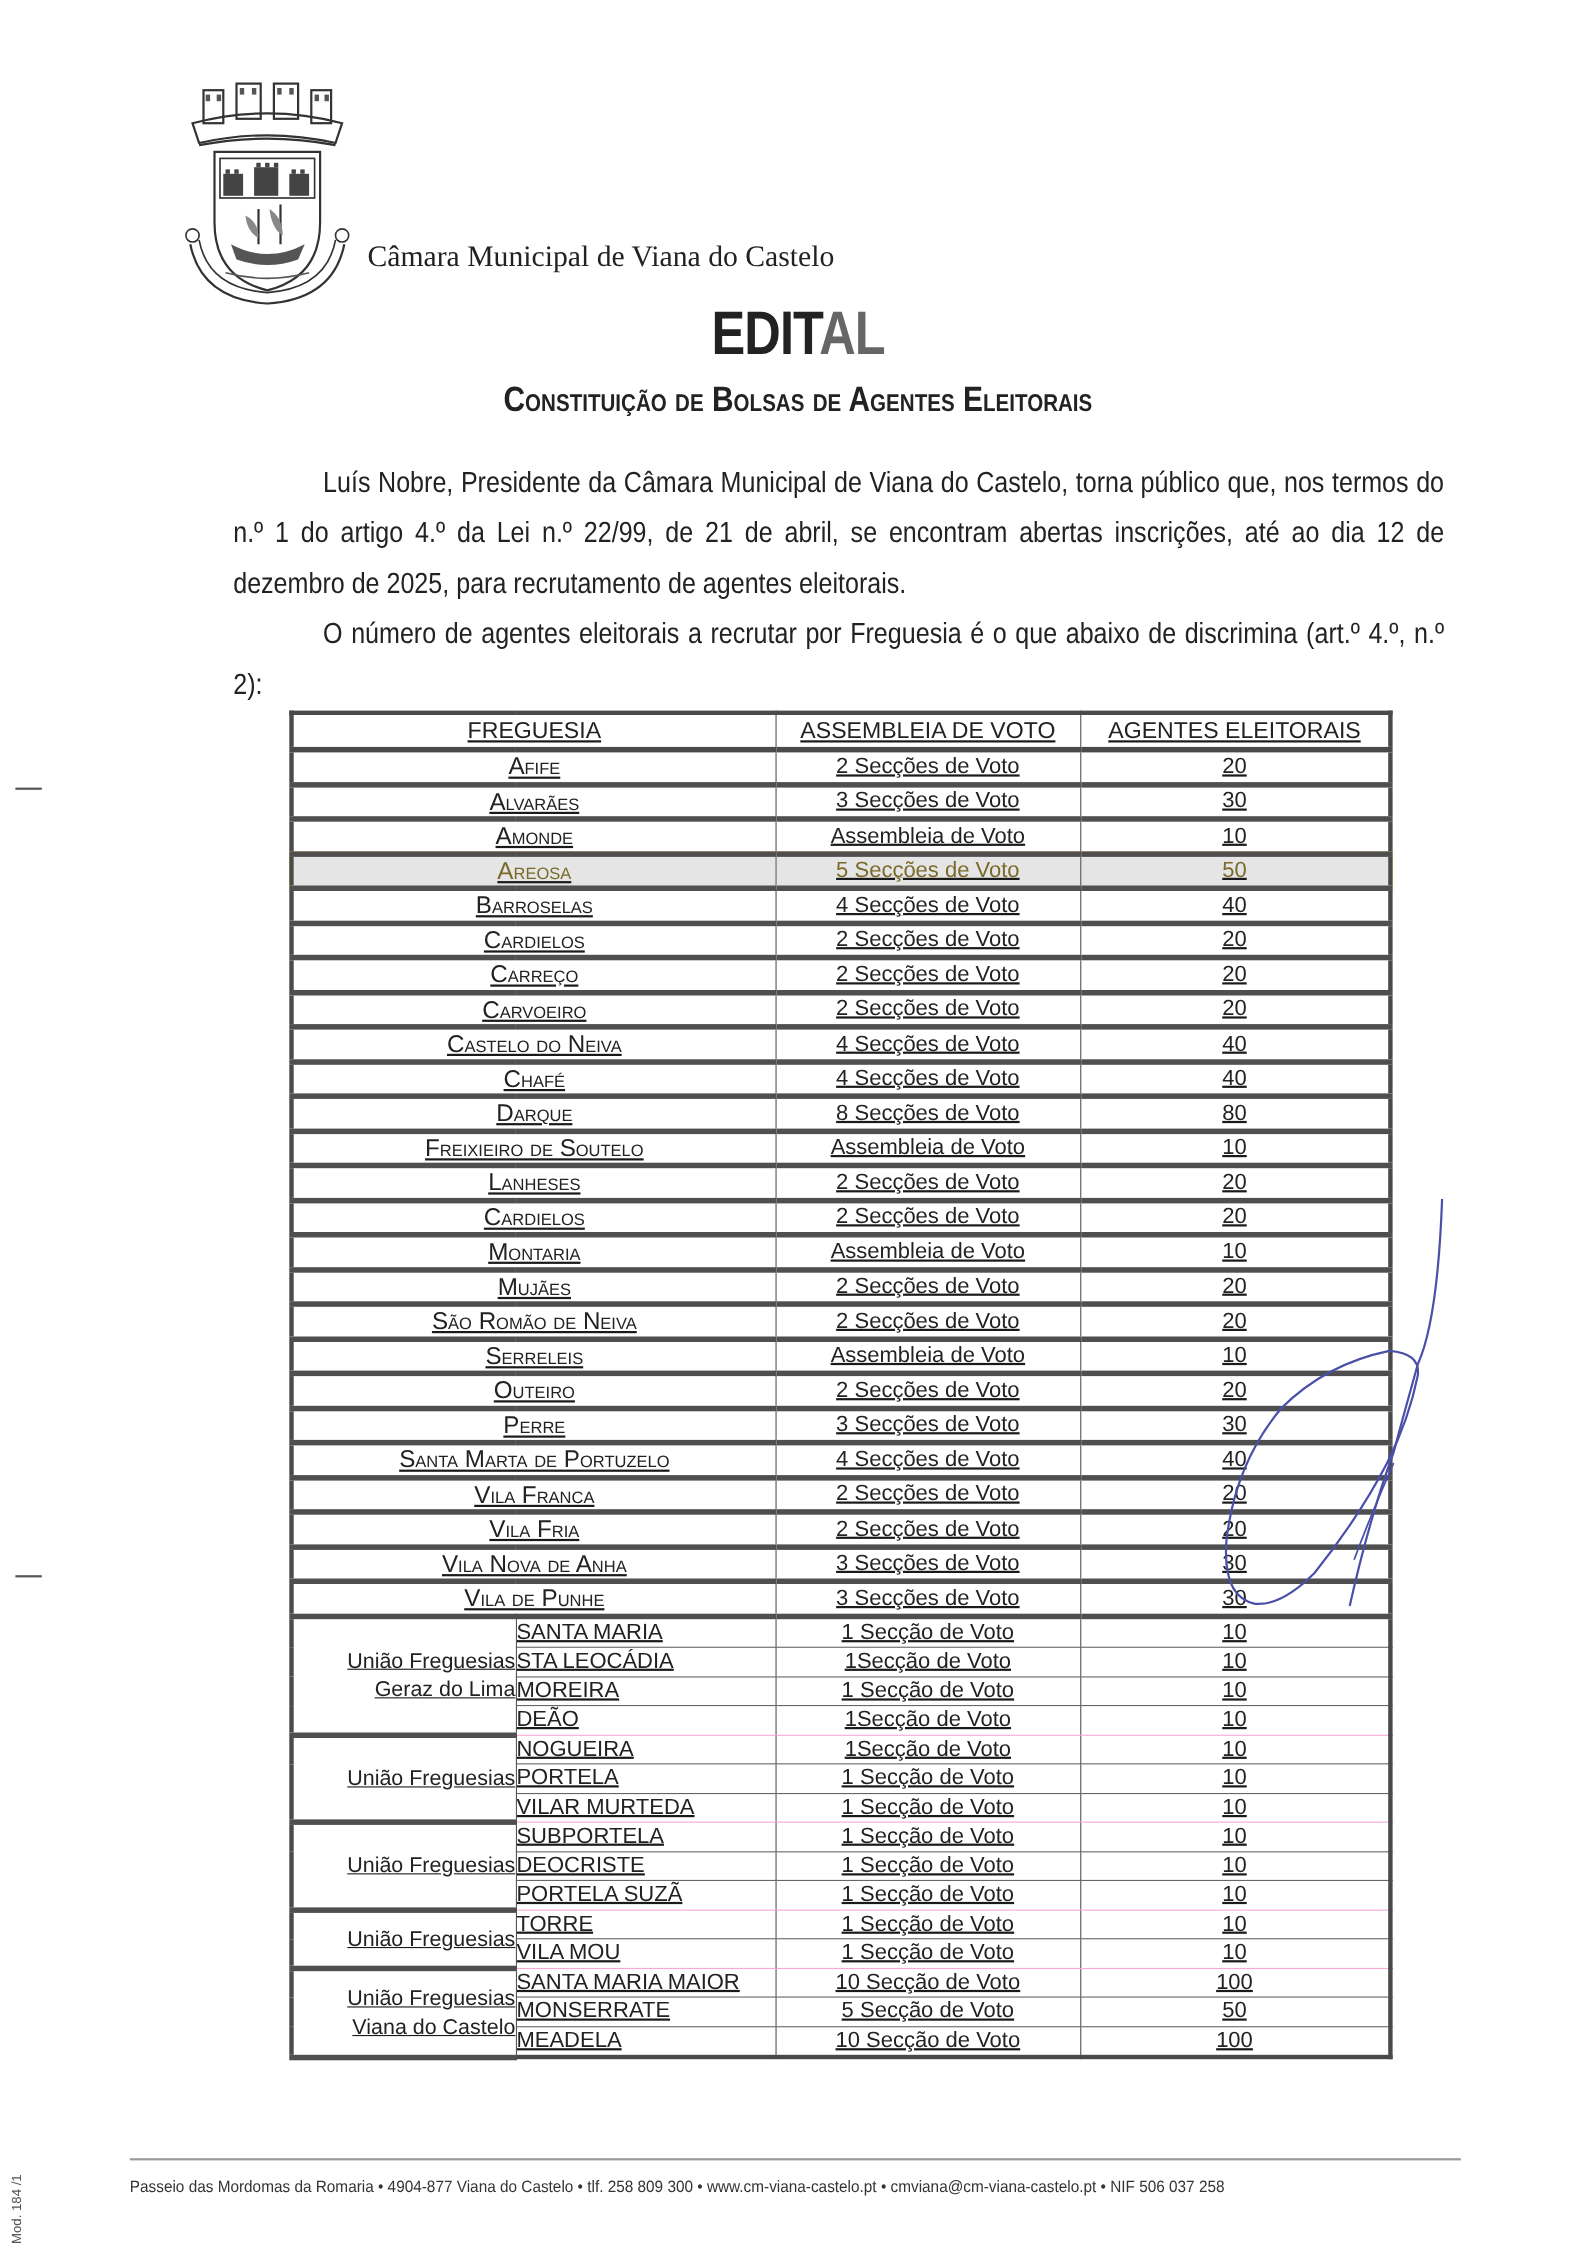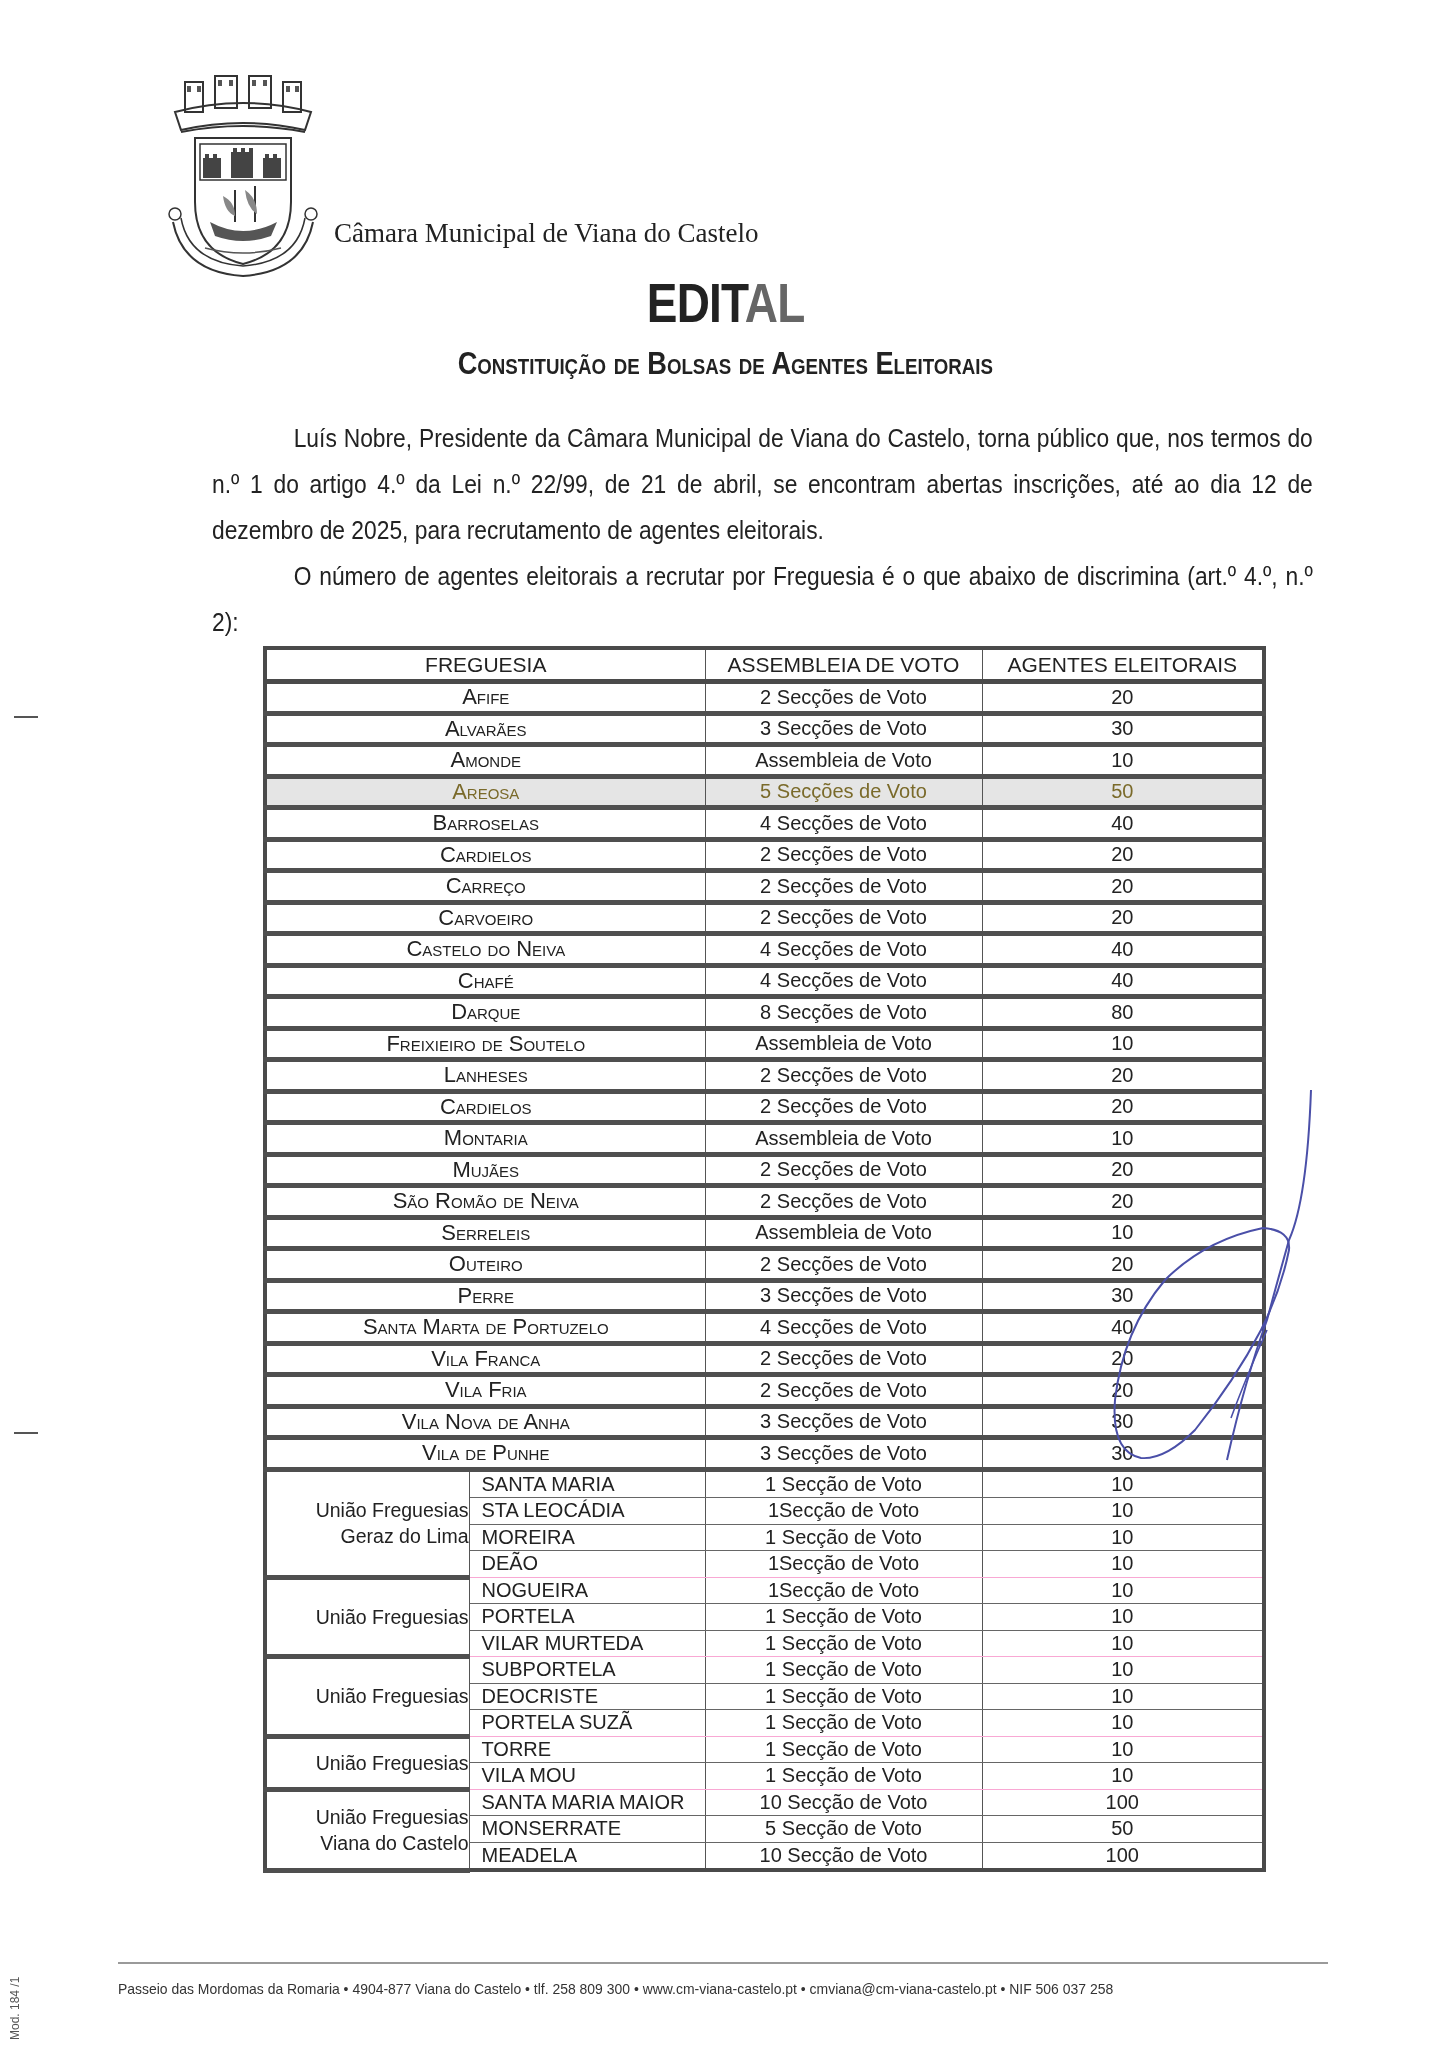--- a/index.html
+++ b/index.html
@@ -33,21 +33,21 @@
   .para {
     left: 212px; width: 1100px; font-size: 26.5px; line-height: 46px; color: #222;
     text-align: justify; transform: scaleX(0.86); transform-origin: 0 0;
     width: 1280px;
   }
   .para .indent { display: inline-block; width: 95px; }
   .p1 { top: 415px; }
   .p2 { top: 553px; }
 
   
-  .tbl-wrap { left: 263px; top: 646px; width: 822px; }
+  .tbl-wrap { left: 263px; top: 646px; width: 822px; text-decoration: underline; }
   table.edital {
     border-collapse: collapse; width: 999px; table-layout: fixed;
     border: 4px solid #4a4a4a;
     font-family: "Liberation Sans", sans-serif; color: #222;
   }
   table.edital th, table.edital td {
     border-left: 1.5px solid #555; border-right: 1.5px solid #555;
     text-align: center; padding: 0; overflow: hidden; white-space: nowrap;
   }
   table.edital th {
@@ -55,21 +55,21 @@
     border-bottom: 5px solid #4a4a4a;
   }
   tr.main-row td { height: 26.5px; border-bottom: 5px solid #4f4f4f; font-size: 20px; }
   tr.main-row td.name { font-variant: small-caps; font-size: 22px; }
   tr.main-row.highlight td { background: #e5e5e5; color: #7a6a2a; }
   tr.main-row.highlight { box-shadow: 0 0 0 2px #e8c34a; }
 
   tr.sub-row td { height: 25.5px; border-bottom: 1.5px solid #666; font-size: 20px; }
   tr.sub-row.group-end td { border-bottom: 1px solid #f9a8d4; }
   tr.sub-row td.group-label { font-size: 19.5px; line-height: 26px; white-space: normal; border-bottom: 5px solid #4f4f4f; text-align: right; }
-  tr.sub-row td.sub-name { text-align: left; padding-left: 12px; }
+  tr.sub-row td.sub-name { text-align: left; padding-left: 0; }
   .col2 { width: 277px; }
   .col3 { width: 282px; }
 
   
   .signature { left: 1040px; top: 1080px; width: 300px; height: 420px; pointer-events: none; }
 
   
   .tick { left: 14px; width: 24px; height: 2px; background: #555; }
 
   

